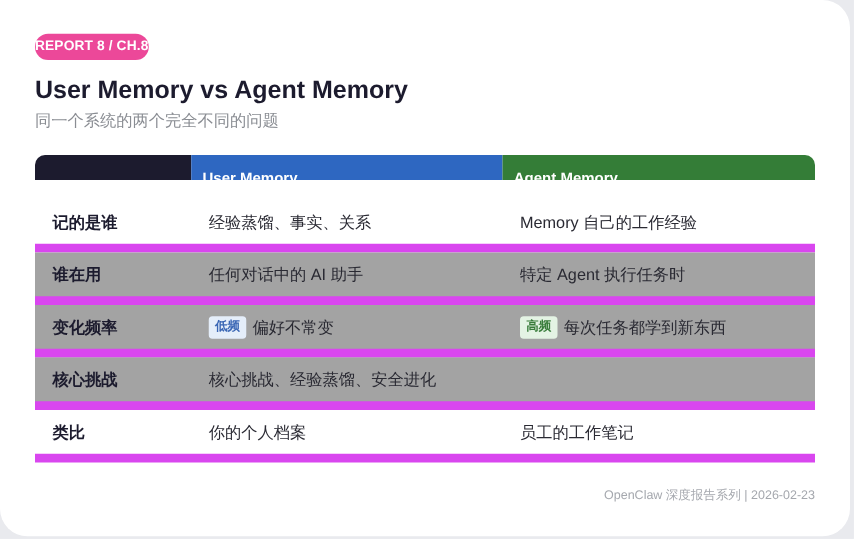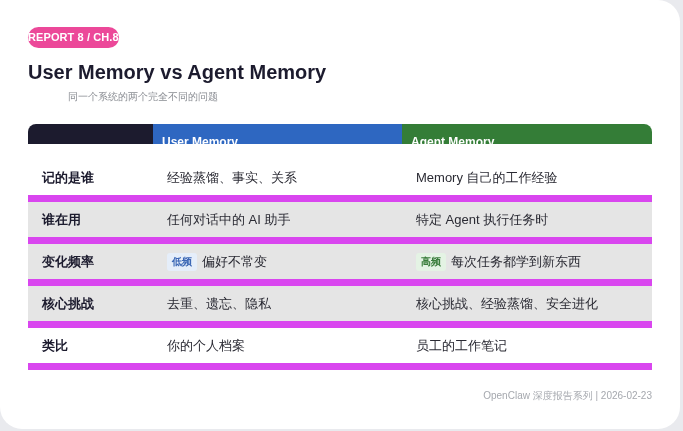--- a/index.html
+++ b/index.html
@@ -47,25 +47,24 @@
     font-size: 20px;
     font-weight: bold;
     color: #1c1b2e;
     line-height: 26px;
     white-space: nowrap;
   }
   .subtitle {
     position: absolute;
     left: 28px;
     top: 88px;
-    font-size: 10px;
+    font-size: 13px;
     color: #8a8d93;
     line-height: 18px;
     white-space: nowrap;
-    margin-left: 40px;
   }
   .table {
     position: absolute;
     left: 28px;
     top: 124px;
     width: 624px;
   }
   .thead {
     display: flex;
     height: 36px;
@@ -85,21 +84,21 @@
   .th.c0 { width: 125px; background: #1c1b2e; }
   .th.c1 { width: 249px; background: #2e67c1; }
   .th.c2 { width: 250px; background: #347d37; }
   .tr {
     display: flex;
     height: 42px;
     border-bottom: 7px solid #d946ef;
     box-sizing: border-box;
     align-items: center;
   }
-  .tr.tinted { background: #e5e5e5; }
+  .tr.tinted { background: #a3a3a3; }
   .td {
     box-sizing: border-box;
     padding-left: 14px;
     font-size: 13px;
     color: #2a2a33;
     white-space: nowrap;
     display: flex;
     align-items: center;
   }
   .td.c0 { width: 125px; padding-left: 14px; font-weight: bold; color: #1c1b2e; }
@@ -162,21 +161,20 @@
         <span>偏好不常变</span>
       </div>
       <div class="td c2">
         <span class="pill high">高频</span>
         <span>每次任务都学到新东西</span>
       </div>
     </div>
 
     <div class="tr tinted">
       <div class="td c0">核心挑战</div>
-      <div class="td c1">去重、遗忘、隐私</div>
       <div class="td c2">核心挑战、经验蒸馏、安全进化</div>
     </div>
 
     <div class="tr">
       <div class="td c0">类比</div>
       <div class="td c1">你的个人档案</div>
       <div class="td c2">员工的工作笔记</div>
     </div>
   </div>
 

